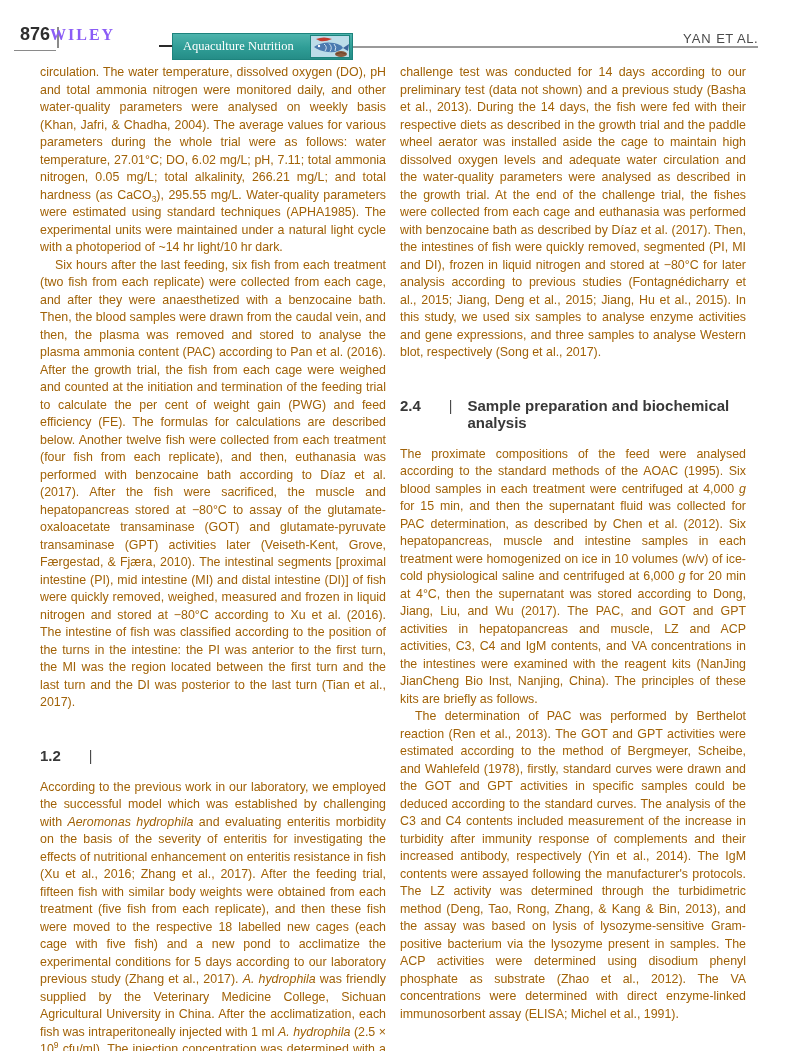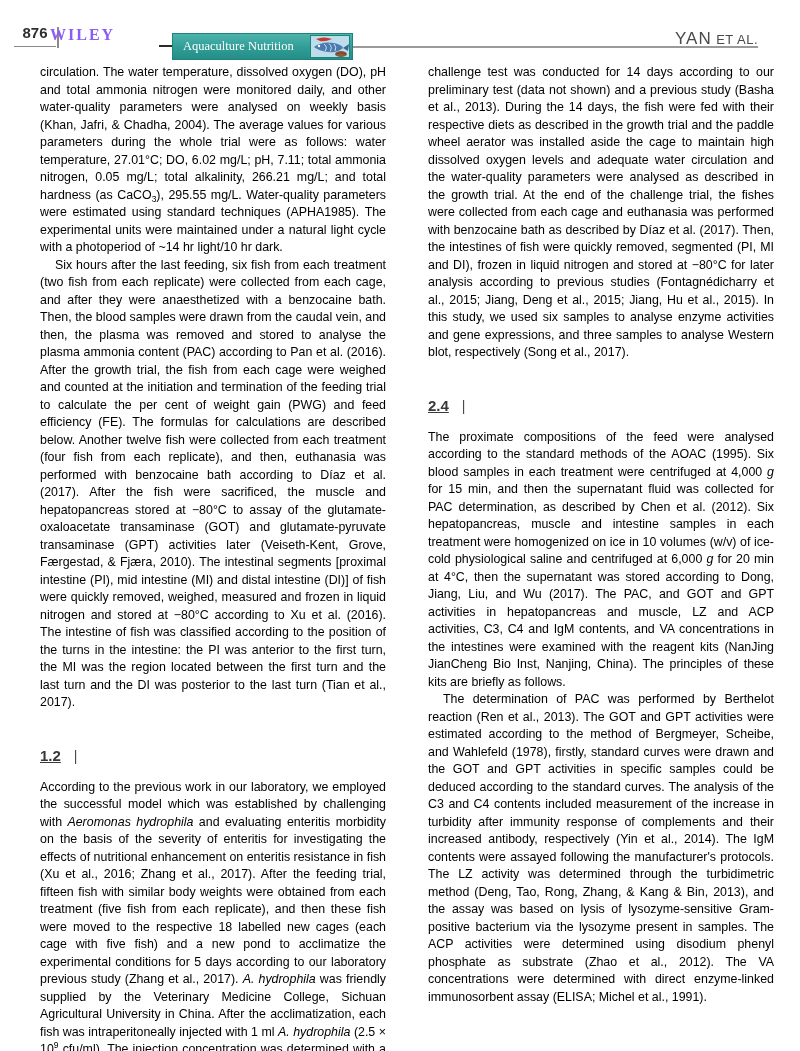--- a/index.html
+++ b/index.html
@@ -6,21 +6,21 @@
   .page{
     position:relative;
     width:800px;height:1051px;
     background:#ffffff;
     font-family:"Liberation Sans",sans-serif;
     overflow:hidden;
   }
   
   .folio{
     position:absolute;left:14px;top:24px;width:42px;
-    text-align:center;font-size:15px;font-weight:700;color:#2e2e2e;
+    text-align:center;font-size:18px;font-weight:700;color:#2e2e2e;
     padding-bottom:5px;border-bottom:1.5px solid #8a8a8a;
   }
   .folio-vbar{position:absolute;left:57px;top:27px;width:1.5px;height:21px;background:#8a8a8a;}
   .wiley{
     position:absolute;left:50px;top:26px;
     font-family:"Liberation Serif",serif;font-weight:700;
     font-size:16px;letter-spacing:2px;color:#8b5cf6;
   }
   .wiley-dash{position:absolute;left:159px;top:45px;width:13px;height:2px;background:#2a2a2a;}
   .journal-badge{
@@ -35,40 +35,40 @@
     font-family:"Liberation Serif",serif;
     font-size:12.5px;color:#ffffff;
     padding-left:10px;white-space:nowrap;
   }
   .journal-badge svg{display:block;margin-right:2px;}
   .head-rule{position:absolute;left:353px;right:42px;top:46px;height:2px;background:#9a9a9a;}
   .running-head{
     position:absolute;right:42px;top:29px;
     color:#4a4a4a;white-space:nowrap;
   }
-  .running-head .rh-name{font-size:17px;letter-spacing:1px;}
+  .running-head .rh-name{font-size:13px;letter-spacing:1px;}
   .running-head .rh-suffix{font-size:13px;letter-spacing:.5px;text-transform:uppercase;}
   
   .col{position:absolute;top:64px;width:346px;}
   .col-left{left:40px;}
-  .col-right{left:428px;}
+  .col-right{left:400px;}
   .para{
     margin:0;text-align:justify;
-    font-size:12.4px;line-height:17.5px;color:#000000;
+    font-size:12.4px;line-height:17.5px;color:#a16207;
   }
   .para.indent{text-indent:15px;}
   .para em{font-style:italic;}
   .para sub{font-size:8.5px;line-height:0;}
   .para sup{font-size:8.5px;line-height:0;}
   .section-heading{
     display:flex;align-items:baseline;
     margin:35px 0 15px 0;
     font-size:15px;font-weight:700;color:#383838;
   }
-  .section-number{margin-right:13px;text-decoration:underline;}
+  .section-number{margin-right:28px;}
   .section-divider{font-weight:400;font-size:14px;color:#4a4a4a;margin-right:15px;}
 </style>
 </head>
 <body>
 
 <div class="page">
 
   <div class="folio">876</div>
   <div class="folio-vbar"></div>
   <div class="wiley">WILEY</div>
@@ -102,18 +102,19 @@
         <span class="section-number">1.2</span>
         <span class="section-divider">|</span>
       </div>
       <p class="para"><span>According to the previous work in our laboratory, we employed the successful model which was established by challenging with </span><em>Aeromonas hydrophila</em><span> and evaluating enteritis morbidity on the basis of the severity of enteritis for investigating the effects of nutritional enhancement on enteritis resistance in fish (Xu et al., 2016; Zhang et al., 2017). After the feeding trial, fifteen fish with similar body weights were obtained from each treatment (five fish from each replicate), and then these fish were moved to the respective 18 labelled new cages (each cage with five fish) and a new pond to acclimatize the experimental conditions for 5 days according to our laboratory previous study (Zhang et al., 2017). </span><em>A. hydrophila</em><span> was friendly supplied by the Veterinary Medicine College, Sichuan Agricultural University in China. After the acclimatization, each fish was intraperitoneally injected with 1 ml </span><em>A. hydrophila</em><span> (2.5 × 10</span><sup>9</sup><span> cfu/ml). The injection concentration was determined with a non-lethal dosage that could induce immune response efficiently according to our preliminary test (data not shown) and a previous study (Tian et al., 2017). The</span></p>
     </div>
   <div class="col col-right" id="col-right">
       <p class="para"><span>challenge test was conducted for 14 days according to our preliminary test (data not shown) and a previous study (Basha et al., 2013). During the 14 days, the fish were fed with their respective diets as described in the growth trial and the paddle wheel aerator was installed aside the cage to maintain high dissolved oxygen levels and adequate water circulation and the water-quality parameters were analysed as described in the growth trial. At the end of the challenge trial, the fishes were collected from each cage and euthanasia was performed with benzocaine bath as described by Díaz et al. (2017). Then, the intestines of fish were quickly removed, segmented (PI, MI and DI), frozen in liquid nitrogen and stored at −80°C for later analysis according to previous studies (Fontagnédicharry et al., 2015; Jiang, Deng et al., 2015; Jiang, Hu et al., 2015). In this study, we used six samples to analyse enzyme activities and gene expressions, and three samples to analyse Western blot, respectively (Song et al., 2017).</span></p>
       <div class="section-heading">
         <span class="section-number">2.4</span>
         <span class="section-divider">|</span>
+        <span class="section-title">Sample preparation and biochemical analysis</span>
       </div>
       <p class="para"><span>The proximate compositions of the feed were analysed according to the standard methods of the AOAC (1995). Six blood samples in each treatment were centrifuged at 4,000 </span><em>g</em><span> for 15 min, and then the supernatant fluid was collected for PAC determination, as described by Chen et al. (2012). Six hepatopancreas, muscle and intestine samples in each treatment were homogenized on ice in 10 volumes (w/v) of ice-cold physiological saline and centrifuged at 6,000 </span><em>g</em><span> for 20 min at 4°C, then the supernatant was stored according to Dong, Jiang, Liu, and Wu (2017). The PAC, and GOT and GPT activities in hepatopancreas and muscle, LZ and ACP activities, C3, C4 and IgM contents, and VA concentrations in the intestines were examined with the reagent kits (NanJing JianCheng Bio Inst, Nanjing, China). The principles of these kits are briefly as follows.</span></p>
       <p class="para indent"><span>The determination of PAC was performed by Berthelot reaction (Ren et al., 2013). The GOT and GPT activities were estimated according to the method of Bergmeyer, Scheibe, and Wahlefeld (1978), firstly, standard curves were drawn and the GOT and GPT activities in specific samples could be deduced according to the standard curves. The analysis of the C3 and C4 contents included measurement of the increase in turbidity after immunity response of complements and their increased antibody, respectively (Yin et al., 2014). The IgM contents were assayed following the manufacturer's protocols. The LZ activity was determined through the turbidimetric method (Deng, Tao, Rong, Zhang, &amp; Kang &amp; Bin, 2013), and the assay was based on lysis of lysozyme-sensitive Gram-positive bacterium via the lysozyme present in samples. The ACP activities were determined using disodium phenyl phosphate as substrate (Zhao et al., 2012). The VA concentrations were determined with direct enzyme-linked immunosorbent assay (ELISA; Michel et al., 1991).</span></p>
     </div>
 
 </div>
 
 </body></html>

